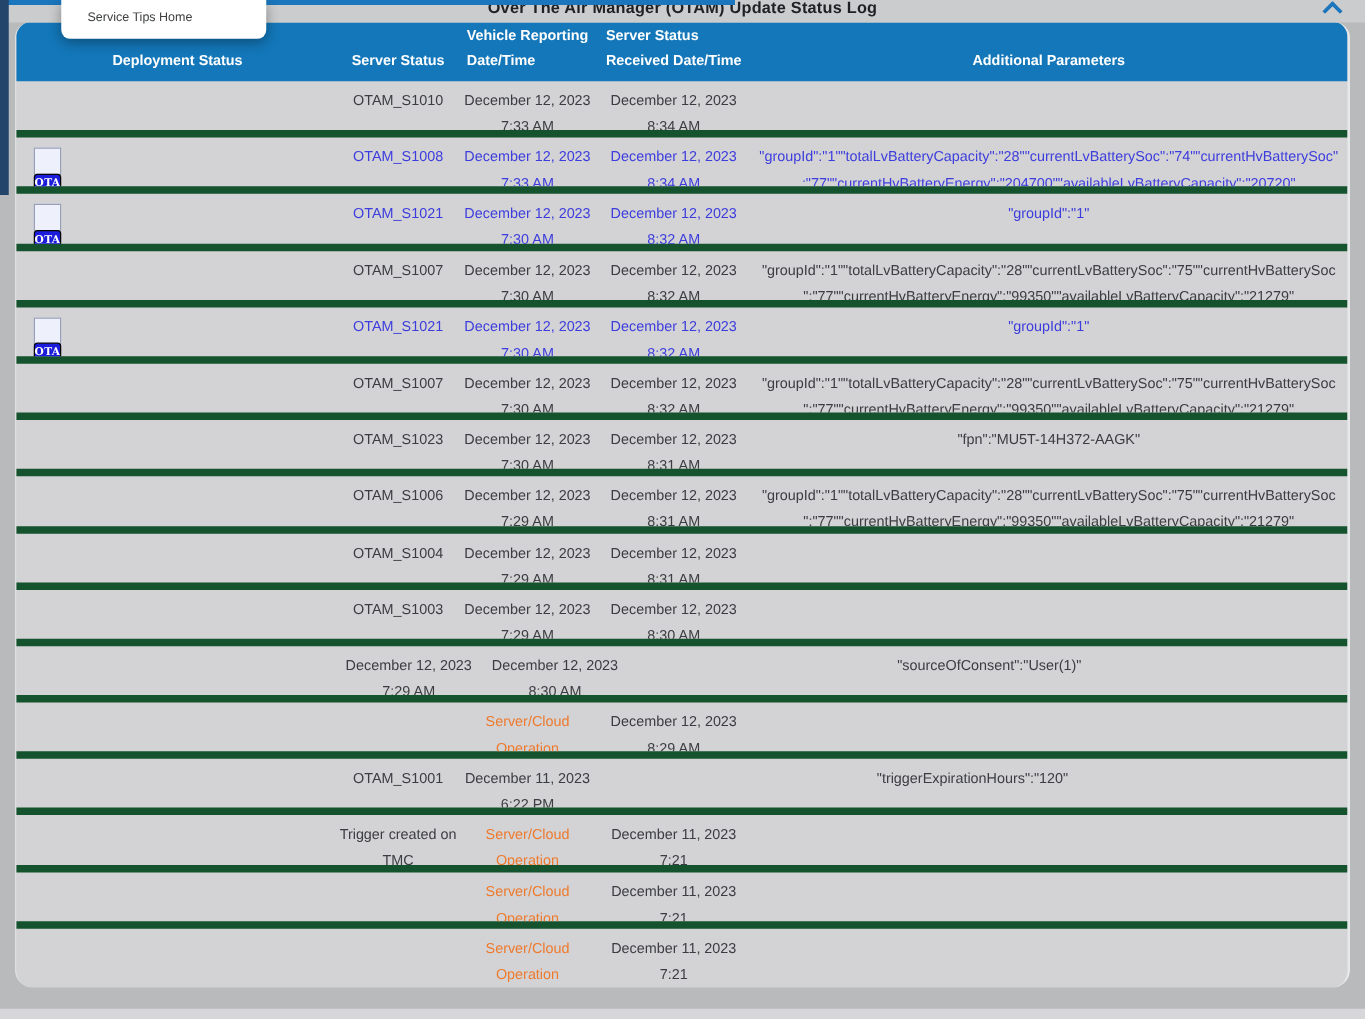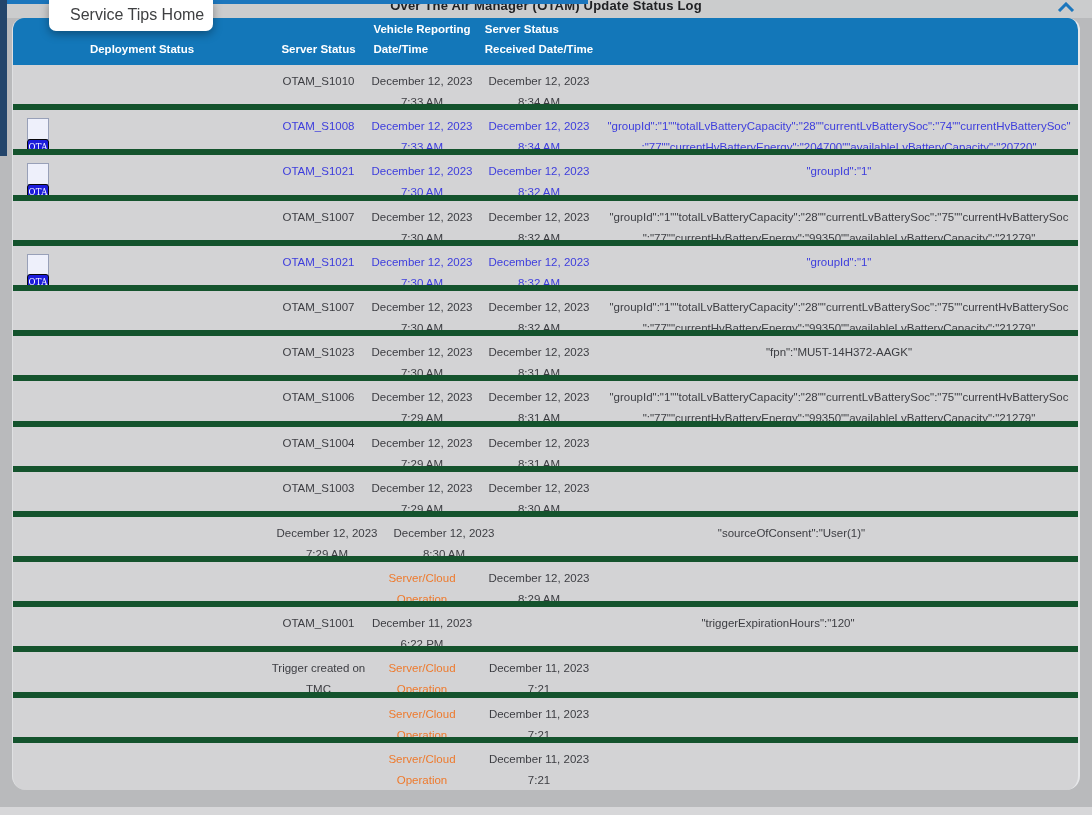--- a/index.html
+++ b/index.html
@@ -14,21 +14,21 @@
   .left-strip { position:absolute; top:0; left:0; width:7px; height:156px; background:var(--navy_strip,#23456b); z-index:6; }
   .page-title {
     position:absolute; top:-2px; left:12px; width:1068px; text-align:center;
     font-size:13px; font-weight:bold; color:var(--title_color,#202124); z-index:2;
     letter-spacing:0.2px;
   }
   .chevron { position:absolute; top:-2px; right:16px; z-index:4; width:20px; height:10px; cursor:pointer; }
   .dropdown {
     position:absolute; top:0; left:49px; width:164px; height:31px; box-sizing:border-box;
     background:#ffffff; border-radius:0 0 7px 7px; box-shadow:0 3px 10px rgba(0,0,0,0.35);
-    z-index:10; font-size:16px; color:#3f4042; line-height:30px; padding-left:21px; cursor:pointer;
+    z-index:10; font-size:10px; color:#3f4042; line-height:30px; padding-left:21px; cursor:pointer;
   }
   .card {
     position:absolute; left:12px; top:18px; width:1068px; height:772px; box-sizing:border-box;
     background:var(--row_bg,#d3d3d5); border-radius:12px 12px 14px 14px; overflow:hidden; z-index:3;
     border-right:2px solid #e7e8ea; border-left:1px solid #dfe0e2;
   }
   .thead {
     height:47px; background:var(--header_blue,#1377b9); display:flex;
     color:#ffffff; font-weight:bold; font-size:11.5px;
   }
@@ -49,21 +49,21 @@
   }
   .row .c1 { position:relative; }
   .ota-badge {
     position:absolute; left:14px; top:8px; width:22px; height:22px; box-sizing:border-box;
     background:#eef0fb; border:1px solid #98a0b8;
     display:flex; align-items:center; justify-content:center; cursor:pointer;
   }
   .ota-badge-inner {
     width:38px; height:17px; box-sizing:border-box; background:#1c1cdc;
     border:1px solid #06060a; border-radius:3px; color:#ffffff;
-    font-family:"DejaVu Serif","Liberation Serif",serif; font-size:8.5px; font-weight:normal;
+    font-family:"DejaVu Serif","Liberation Serif",serif; font-size:8.5px; font-weight:bold;
     display:flex; align-items:center; justify-content:center; letter-spacing:0.3px;margin-top:36px;
   }
   .row.ota .cell { color:var(--link_blue,#3d3ddd); }
   .row.ota .cell.c1 { cursor:pointer; }
   .row.cloud .cell.c3 { color:var(--orange,#ee7a2d); }
 </style>
 </head>
 <body>
 
 <div class="top-zone"></div>
@@ -83,20 +83,21 @@
 </div>
 
 <div class="card">
   <div class="thead">
     <div class="th c1"><span>Deployment Status</span></div>
     <div class="th c2"><span>Server Status</span></div>
     <div class="th c3"><span>Vehicle Reporting
 Date/Time</span></div>
     <div class="th c4"><span>Server Status
 Received Date/Time</span></div>
+    <div class="th c5"><span>Additional Parameters</span></div>
   </div>
   <div id="tbody">
       <div class="row">
     <div class="cell c1">
       
       
     </div>
     <div class="cell c2"><span>OTAM_S1010</span></div>
     <div class="cell c3"><span>December 12, 2023
 7:33 AM</span></div>

